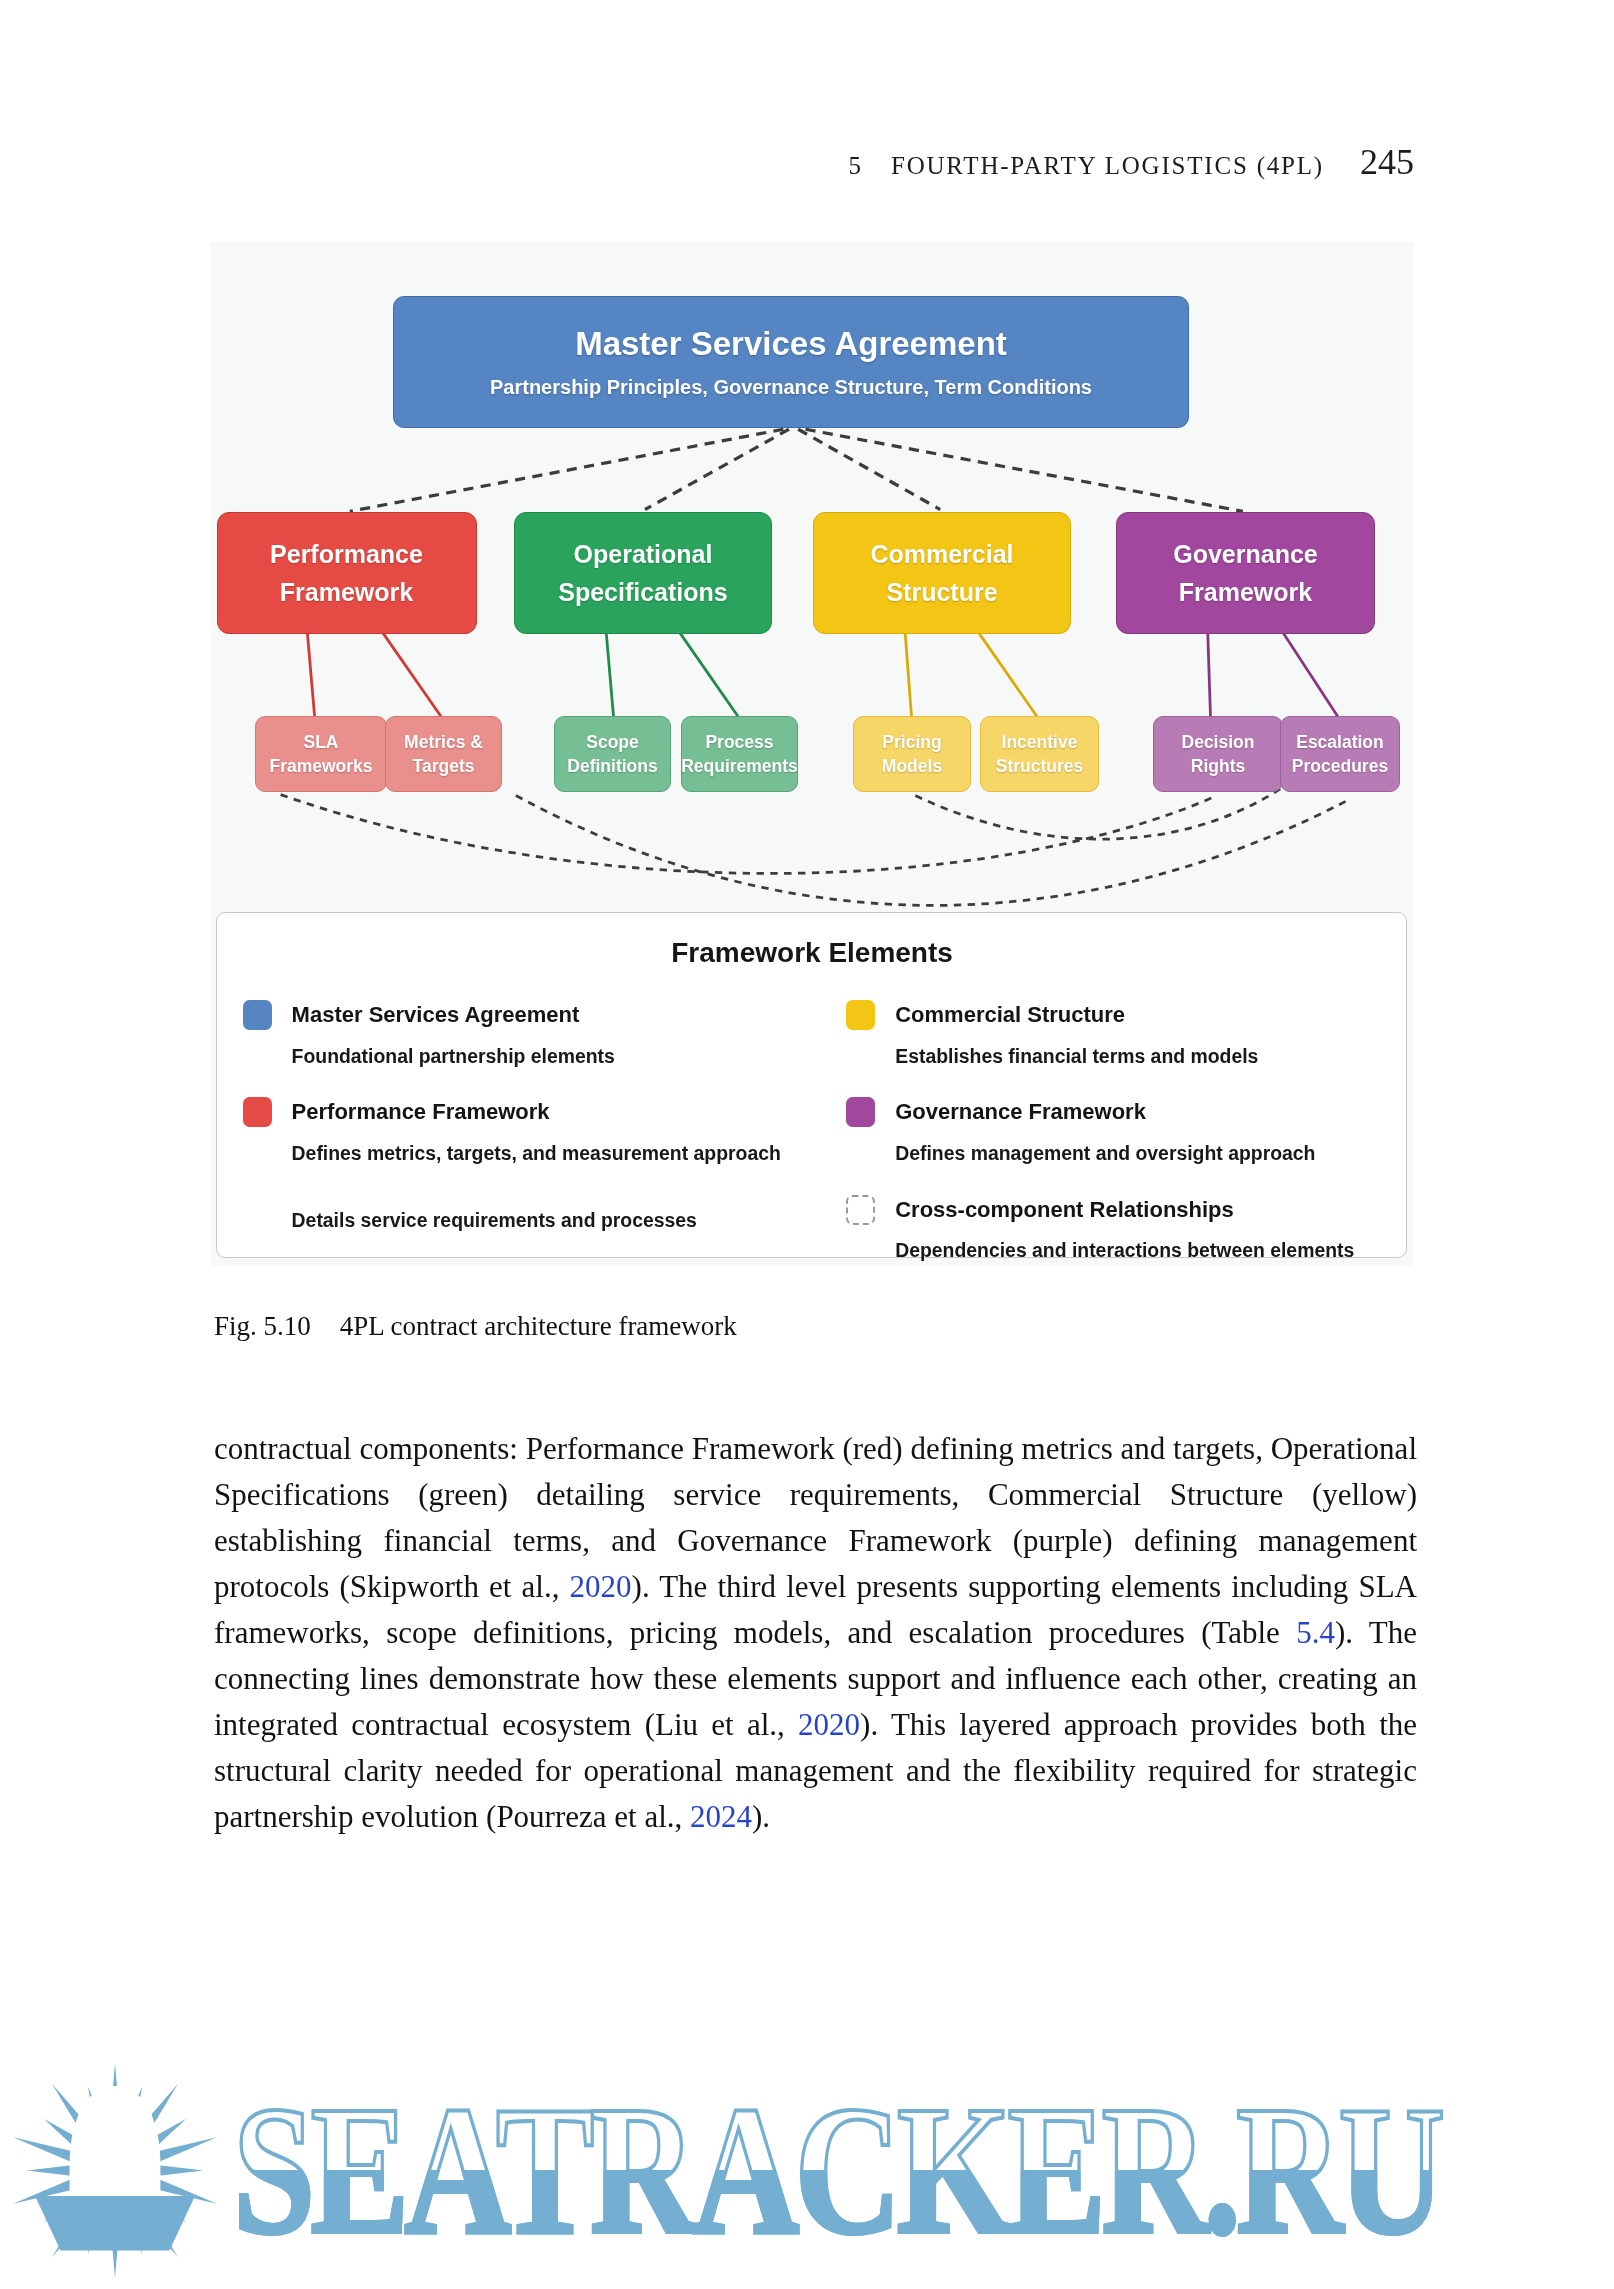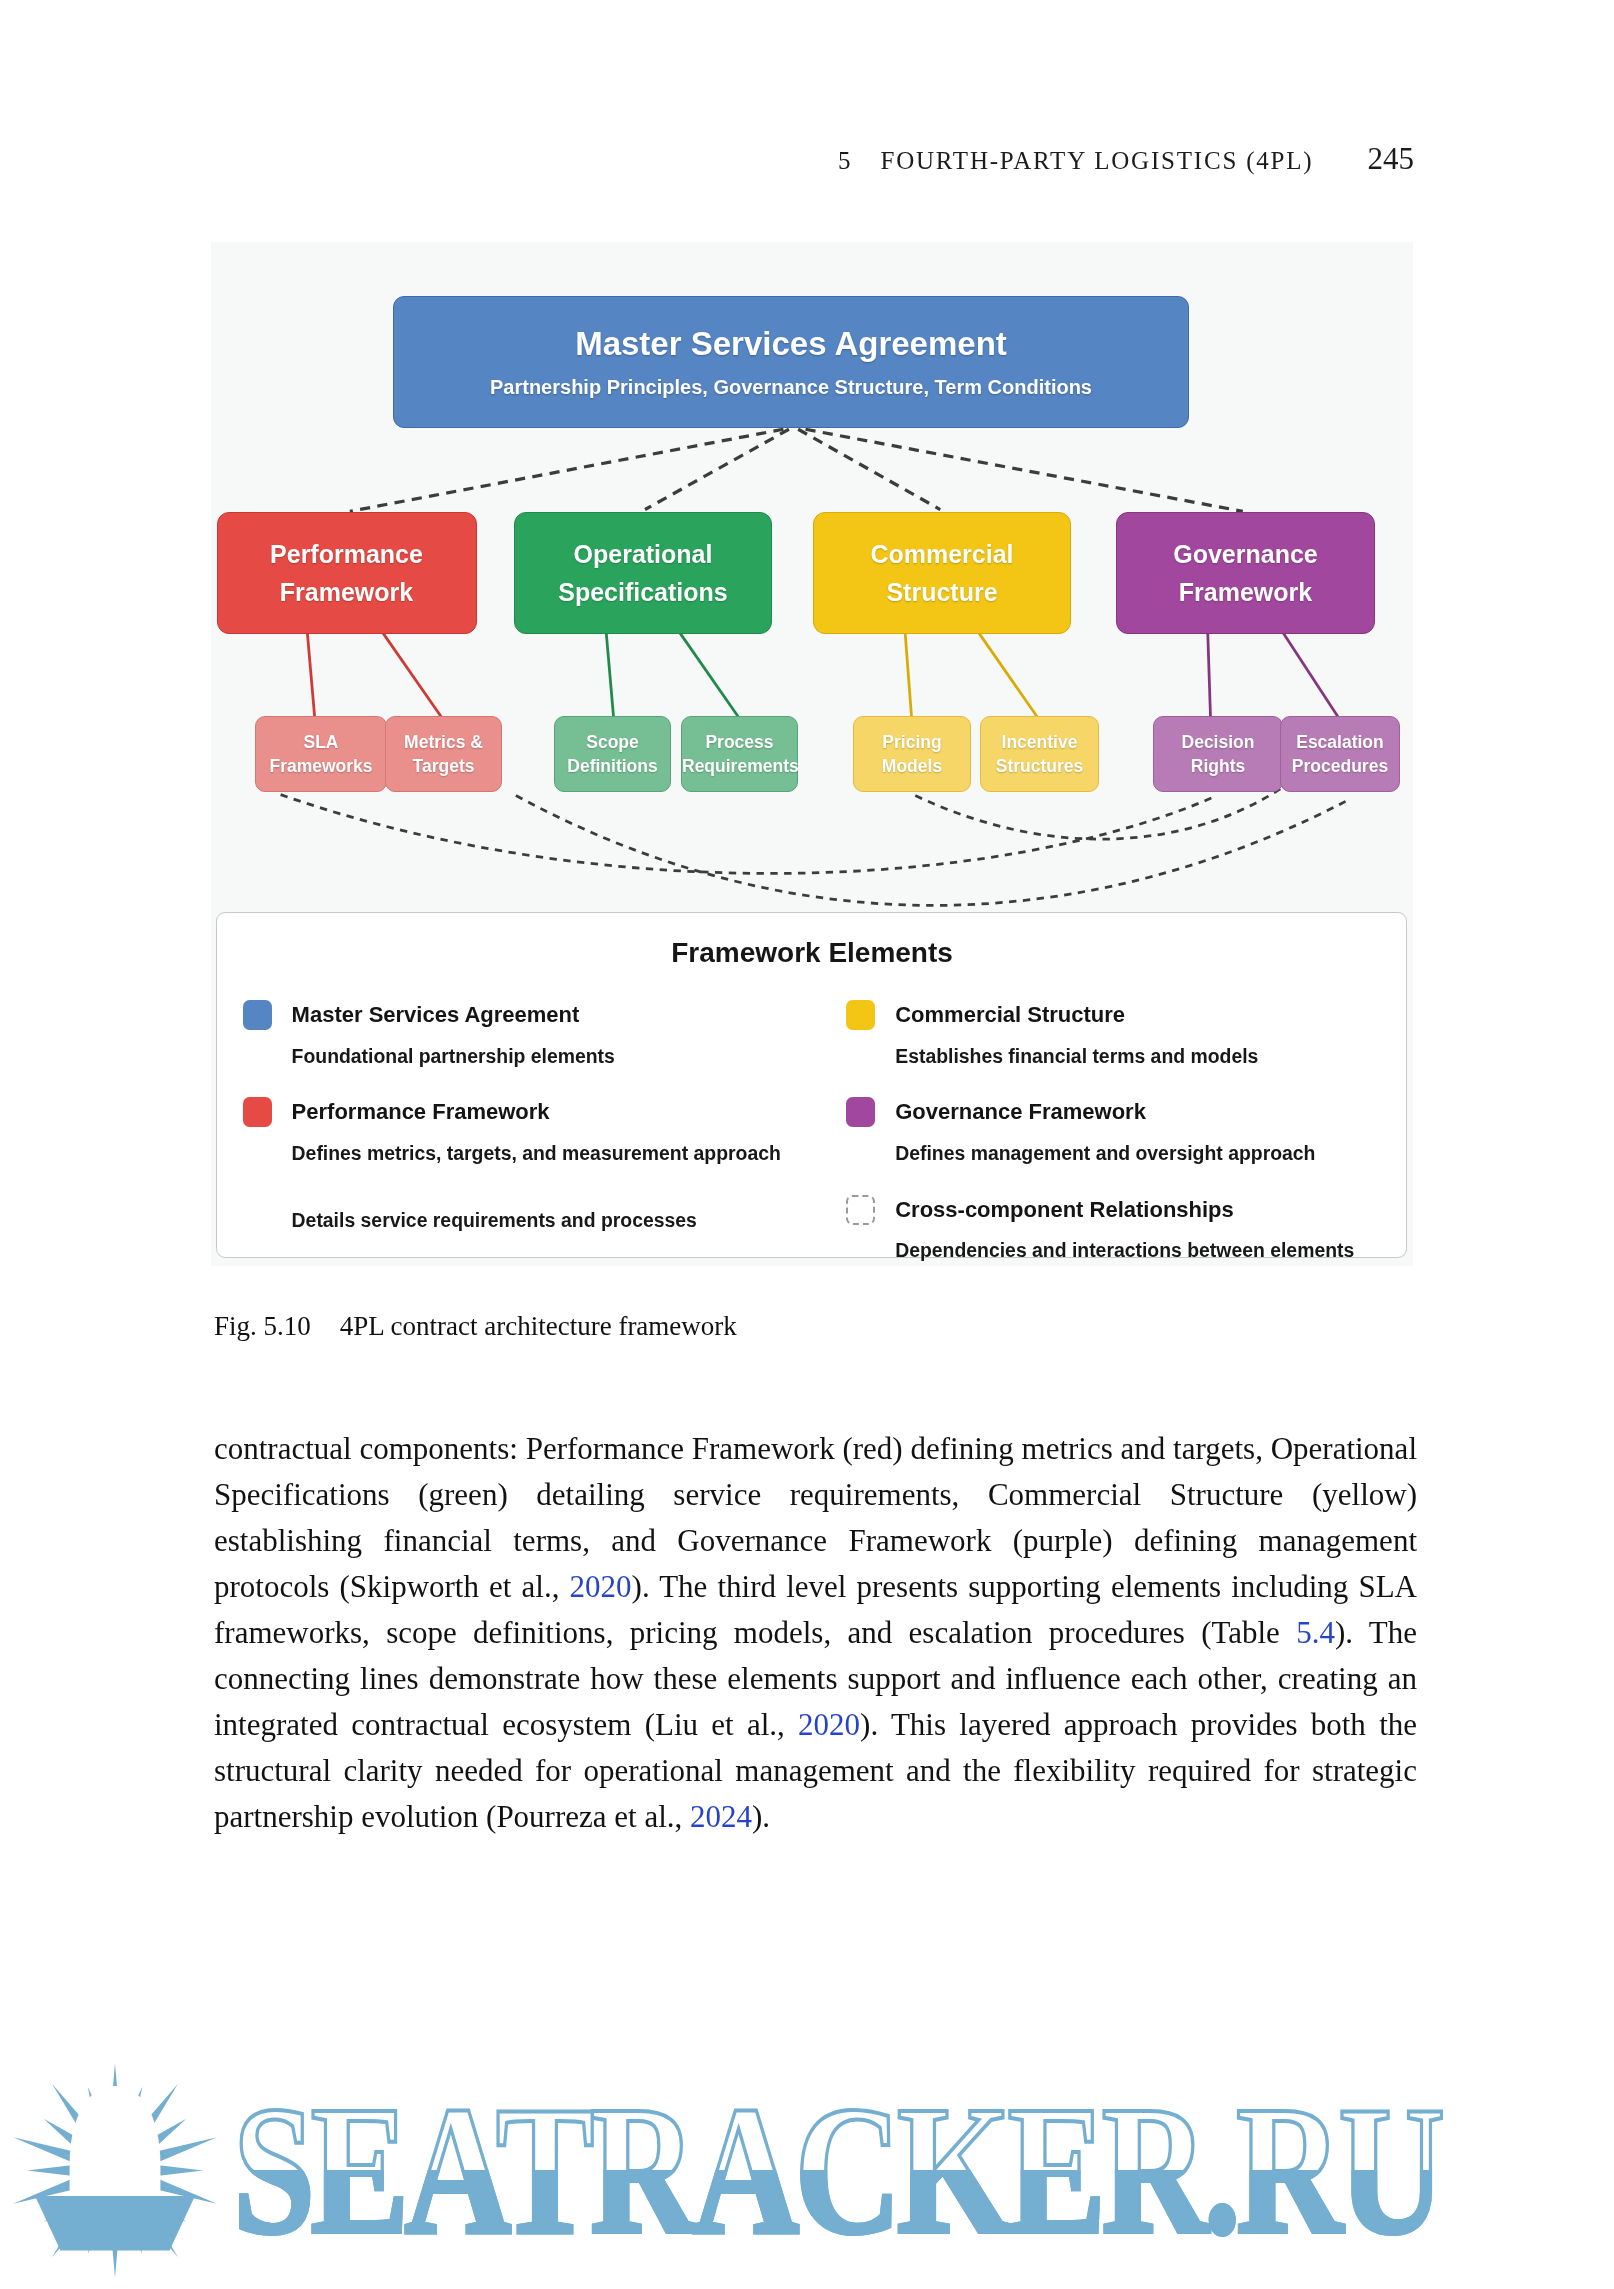--- a/index.html
+++ b/index.html
@@ -9,42 +9,42 @@
   }
 
   
   .page-header{
     position:absolute;top:141px;left:214px;width:1200px;
     display:flex;justify-content:flex-end;align-items:baseline;
     color:#1c1c1c;
   }
   .running-head{font-size:25px;letter-spacing:1.8px;white-space:nowrap;}
   .chapter-no{font-size:25px;letter-spacing:1.8px;margin-right:28px;}
-  .page-number{font-size:31px;margin-left:54px;}
+  .page-number{font-size:36px;margin-left:36px;}
 
   
   .figure-panel{
     position:absolute;left:211px;top:242px;width:1202px;height:1024px;
     background:#f7f8f8;
   }
   .connector-svg{position:absolute;left:0;top:0;width:1202px;height:1024px;}
 
   .msa{
     position:absolute;left:182px;top:54px;width:796px;height:132px;
     border-radius:11px;border:1.8px solid #3e6cab;background:#5585c2;
     display:flex;flex-direction:column;justify-content:center;align-items:center;
     color:#fff;font-family:"Liberation Sans",sans-serif;
     text-shadow:0 0.9px 1.8px rgba(0,0,0,.25);box-sizing:border-box;
   }
   .msa-title{font-size:33px;font-weight:bold;}
   .msa-sub{font-size:20px;font-weight:bold;margin-top:13px;}
 
   .box{
     position:absolute;border:1.8px solid;box-sizing:border-box;
-    display:flex;flex-direction:column;justify-content:center;
+    display:flex;flex-direction:column;justify-content:center;align-items:center;
     color:#fff;font-family:"Liberation Sans",sans-serif;font-weight:bold;
     text-shadow:0 0.9px 1.8px rgba(0,0,0,.22);text-align:center;
   }
   .l2{top:270px;height:122px;font-size:25px;line-height:38px;border-radius:12px;}
   .l3{top:474px;height:76px;font-size:17.5px;line-height:24px;border-radius:10px;}
 
   
   .legend{
     position:absolute;left:4.6px;right:6.5px;top:670px;bottom:8.3px;
     background:#ffffff;border:1.8px solid #c8c8c8;border-radius:9.2px;

